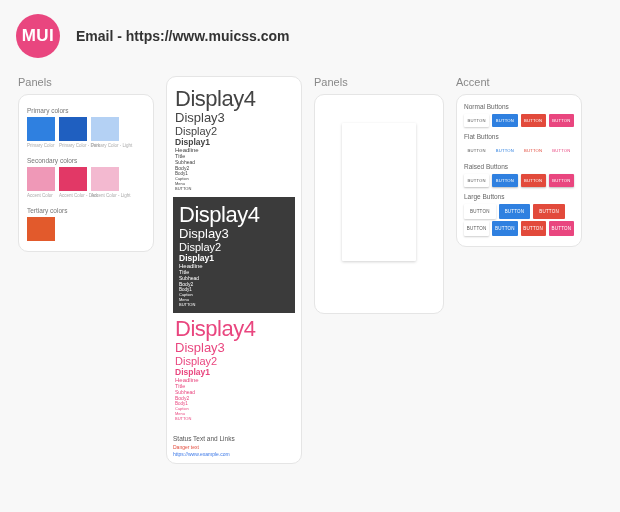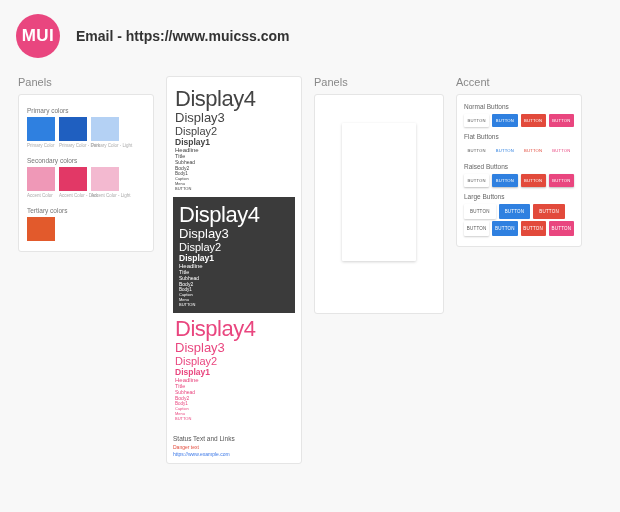--- a/index.html
+++ b/index.html
@@ -43,21 +43,21 @@
 }
 .col-label {
   font-size: 11px;
   color: #888;
   margin-bottom: 6px;
   font-weight: 400;
 }
 .card {
   background: #fff;
   border: 1px solid #e5e5e5;
-  border-radius: 3px;
+  border-radius: 10px;
   padding: 8px 8px 10px;
 }
 
 .col-colors .card { width: 136px; }
 .subhead { font-size: 6.5px; color: #777; margin: 4px 0 3px; }
 .swatch-row { display: flex; gap: 4px; margin-bottom: 4px; }
 .swatch { width: 28px; height: 24px; position: relative; }
 .swatch-lbl { position: absolute; bottom: -7px; left: 0; font-size: 4.5px; color: #aaa; white-space: nowrap; }
 .tertiary-swatch { width: 28px; height: 24px; }
 

